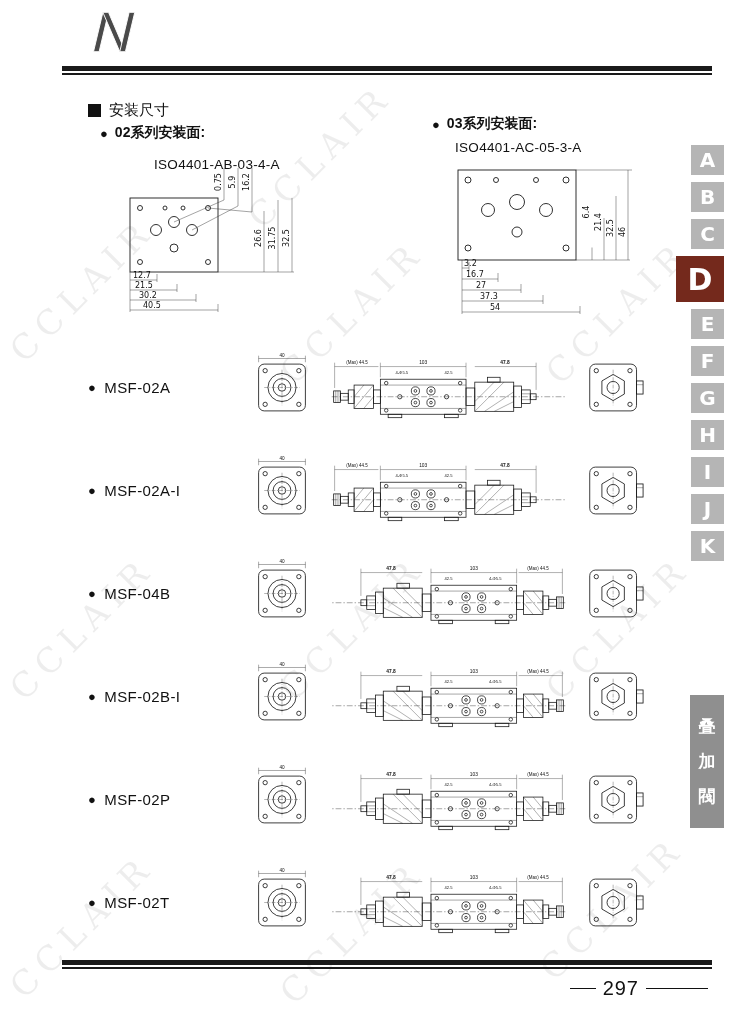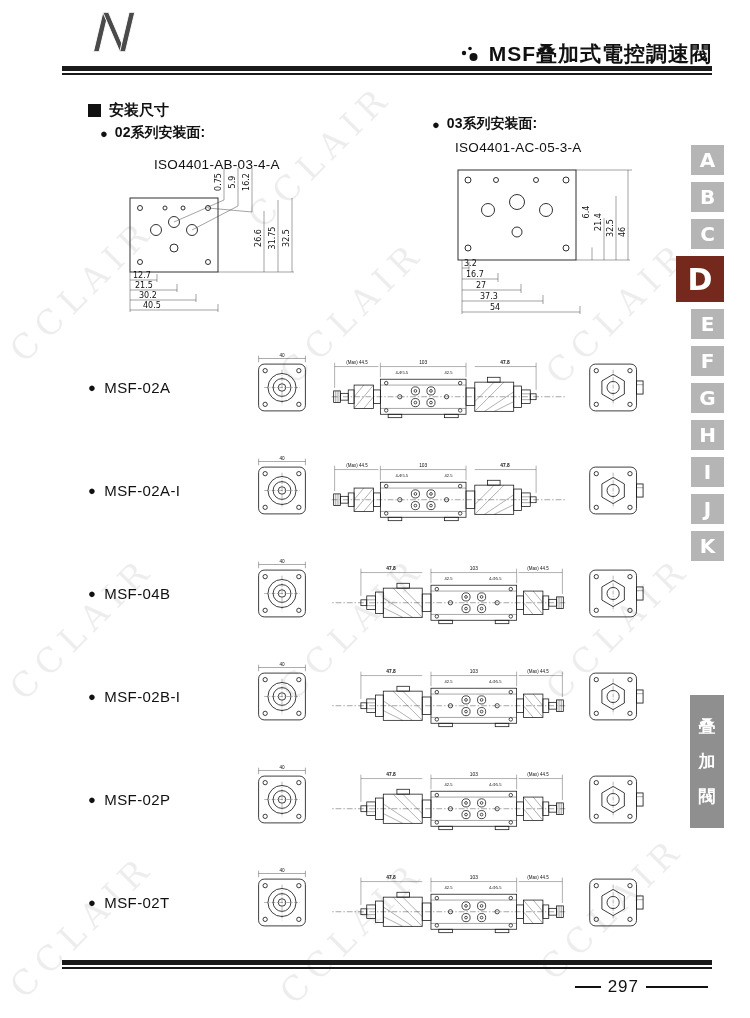--- a/index.html
+++ b/index.html
@@ -17,21 +17,21 @@
   .header-title { position:absolute; right:38px; top:40px; display:flex; align-items:center; gap:9px; }
   .header-title h1 { font-size:21px; font-weight:bold; letter-spacing:1px; }
   .rule { position:absolute; left:62px; right:38px; }
   .rule .thick { height:5px; background:#1a1a1a; }
   .rule .thin  { height:2px; background:#1a1a1a; margin-top:2px; }
   .rule-top { top:66px; }
   .rule-bottom { top:960px; }
 
   
   .section-head { position:absolute; left:88px; top:101px; display:flex; align-items:center; gap:8px;
-    font-size:15px; font-weight:bold; }
+    font-size:15px; font-weight:normal; }
   .sq { width:13px; height:13px; background:#111; }
 
   .bullet-row { position:absolute; display:flex; align-items:center; gap:7px;
     font-size:14px; font-weight:600; }
   .bullet { font-size:13px; line-height:1; }
   .code { position:absolute; font-size:13.5px; letter-spacing:0.3px; }
 
   .mount-svg { position:absolute; }
   .mount-svg text { font-family:"DejaVu Sans",sans-serif; }
 
@@ -51,21 +51,21 @@
   .tab.active { width:48px; height:46px; background:#74291c; font-size:30px; }
 
   .cat-tab { position:absolute; right:26px; top:695px; width:34px; height:133px; background:#8f8f8f;
     color:#fff; display:flex; flex-direction:column; align-items:center; justify-content:center;
     gap:12px; font-size:17px; font-weight:bold; }
 
   
   .pagenum-row { position:absolute; right:42px; top:977px; display:flex; align-items:center; gap:7px; }
   .pagenum-row .seg { height:1.5px; background:#111; }
   .seg-l { width:26px; } .seg-r { width:62px; }
-  .pagenum { font-size:17px; letter-spacing:1px; }
+  .pagenum { font-size:20px; letter-spacing:1px; }
 
   svg { display:block; }
 </style>
 </head>
 <body>
 
 <div class="page">
 
   <div>
       <span class="watermark" style="left: 268px; top: 196px;">CCLAIR</span>
@@ -83,28 +83,20 @@
   <div class="logo">
     <svg width="60" height="48" viewBox="0 0 64 50">
       <g fill="#4a4a4a" stroke="#fff" stroke-width="1">
         <polygon points="8,46 18,4 24,4 14,46"></polygon>
         <polygon points="18,4 24,4 42,46 36,46"></polygon>
         <polygon points="36,46 42,46 52,4 46,4"></polygon>
       </g>
     </svg>
   </div>
 
-  <div class="header-title">
-    <svg width="20" height="20" viewBox="0 0 20 20">
-      <circle cx="4" cy="9" r="2.2" fill="#111"></circle>
-      <circle cx="10" cy="4.5" r="1.8" fill="#111"></circle>
-      <circle cx="13.5" cy="13" r="4" fill="#111"></circle>
-    </svg>
-    <h1>MSF叠加式電控調速閥</h1>
-  </div>
 
   <div class="rule rule-top">
     <div class="thick"></div>
       <div class="thin"></div>
   </div>
 
   <div class="section-head">
     <span class="sq"></span>
     <span>安装尺寸</span>
   </div>

